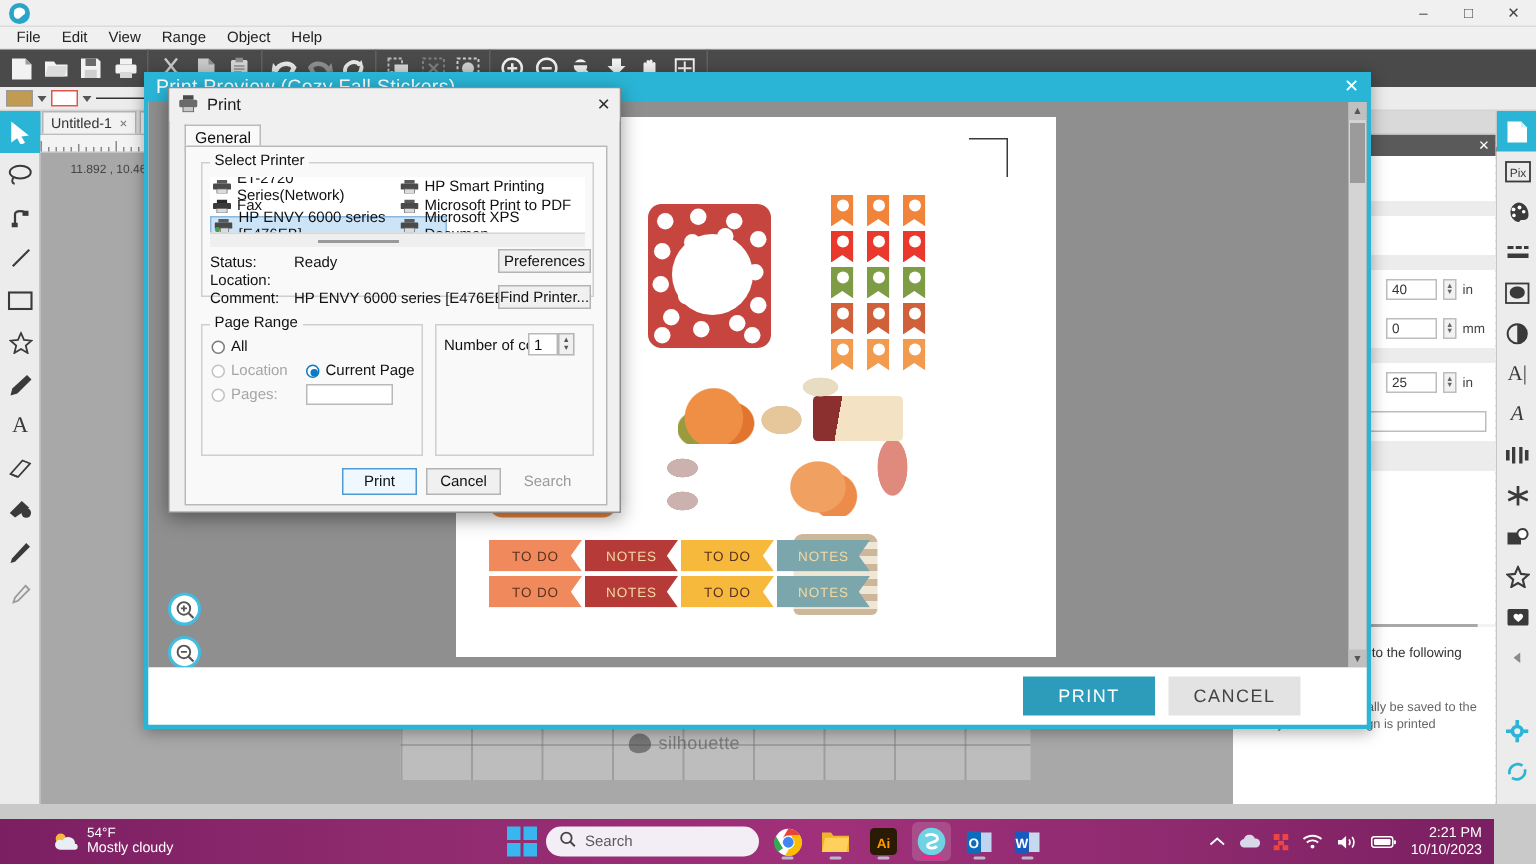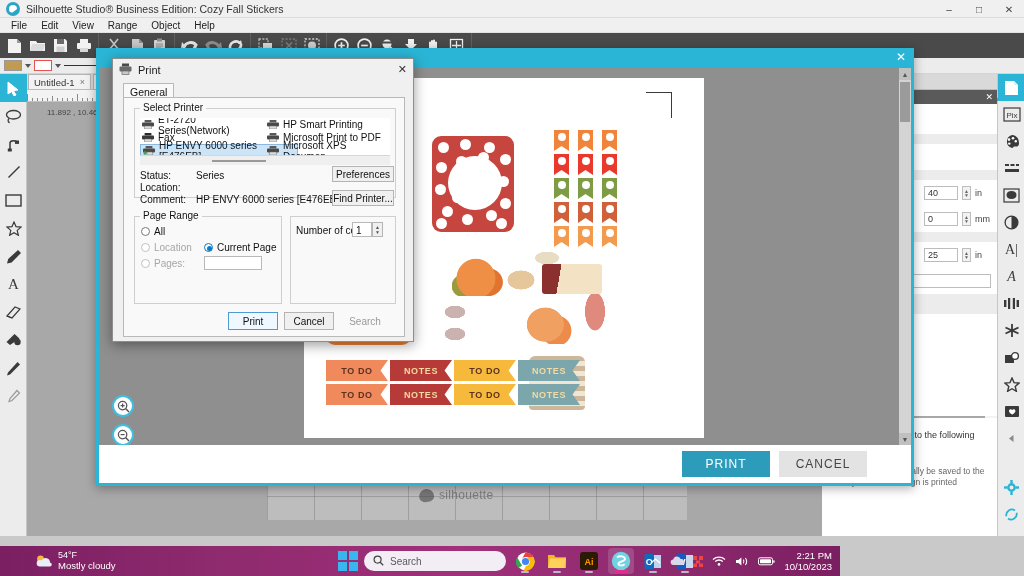--- a/index.html
+++ b/index.html
@@ -144,21 +144,21 @@
   .cropmark.tr { right:-40px; top:8px; border-top:1.5px solid #3a3a3a; border-right:1.5px solid #3a3a3a;}
 
   
   .card { position:absolute; border-radius:9px; }
   .card .hole { position:absolute; border-radius:50%; background:#fff; }
   .dots { position:absolute; border-radius:9px; background:#c6453f; }
   .dots .d { position:absolute; background:#fff; border-radius:50%; }
 
   
   .ribbon { position:absolute; height:21px; display:flex; align-items:center; justify-content:center;
-            font-size:9px; font-weight:bold; letter-spacing:.6px; font-family:"Liberation Sans",sans-serif;
+            font-size:9px; font-weight:normal; letter-spacing:.6px; font-family:"Liberation Sans",sans-serif;
             clip-path: polygon(0 0, 100% 0, 88% 50%, 100% 100%, 0 100%); text-align: right;}
 
   
   .tag { position:absolute; width:15px; height:21px;
          clip-path: polygon(0 0, 100% 0, 100% 100%, 50% 76%, 0 100%); }
   .tag .in { position:absolute; left:3.5px; top:3px; width:8px; height:8px; border-radius:50%; background:#fff;}
 
   
   #pdlg { left:112px; top:58px; width:302px; height:284px; background:#f0f0f0;
           border:1px solid #8d8d8d; box-shadow:0 3px 12px rgba(0,0,0,.4); }
@@ -202,21 +202,21 @@
   .rpun { font-size:9px; color:#444; width:16px;}
   .rpbar { height:10px; background:#ececec;}
 
   
   #barcodeBlock { position:absolute; right:27px; top:418px; width:175px; height:118px; background:#fff;}
   #barcodeBlock .cb { width:11px; height:11px; border:1px solid #9a9a9a; background:#fff; flex:none;}
   .bctext { font-size:9px; color:#333; line-height:11px;}
   .bcnote { font-size:8.5px; color:#666; line-height:11px;}
 
   
-  #taskbar { left:0; top:546px; width:840px; height:30px;
+  #taskbar { left:0; top:546px; width:996px; height:30px;
              background:linear-gradient(90deg,#7b1f62 0%,#8e2a6e 25%,#a0307a 55%,#8d2a6e 80%,#7a1f61 100%); }
   #weather { position:absolute; left:34px; top:4px; display:flex; align-items:center; gap:6px;}
   #weather .wic { width:18px; height:14px; position:relative;}
   #weather .t1 { font-size:9px; color:#fff; line-height:10px;}
   #weather .t2 { font-size:9.5px; color:#fff; line-height:11px;}
   #tbcenter { position:absolute; left:338px; top:0; height:30px; display:flex; align-items:center; gap:6px;}
   #startbtn { width:20px; height:20px; display:grid; grid-template-columns:1fr 1fr; grid-gap:2px; }
   #startbtn i { background:#38b6f0; display:block; }
   #searchpill { width:142px; height:20px; border-radius:11px; background:#f3eef5;
                 display:flex; align-items:center; gap:6px; padding-left:9px;}
@@ -226,21 +226,20 @@
                 width:8px; height:2px; border-radius:1px; background:#b8b8c8;}
   #tray { position:absolute; right:8px; top:0; height:30px; display:flex; align-items:center; gap:9px;}
   #tray .tic { color:#fff; font-size:10px; display:flex; align-items:center; }
   #clock { text-align:right; color:#fff; font-size:9.5px; line-height:11px;}
 </style>
 </head>
 <body>
 
 <div id="titlebar" class="abs">
   <div class="tl-icon"></div>
-  <div class="tl-title">Silhouette Studio® Business Edition: Cozy Fall Stickers</div>
   <div id="winbtns">
     <div>–</div>
     <div>□</div>
     <div>✕</div>
   </div>
 </div>
 
 <div id="menubar" class="abs">
   <span>File</span>
   <span>Edit</span>
@@ -959,20 +958,21 @@
 
 <div id="barcodeBlock">
   <div style="display:flex;gap:6px;padding:12px 8px 0 8px;">
     <div class="cb"></div>
     <div class="bctext">Add barcode file to the following Library account</div>
   </div>
   <div class="bcnote" style="padding:14px 10px 0 8px;">The file will automatically be saved to the Library when the design is printed</div>
 </div>
 
 <div id="ppwin" class="abs">
+  <div id="pptitle">Print Preview (Cozy Fall Stickers)</div>
   <div id="ppclose">✕</div>
   <div id="ppbody">
     <div id="ppcanvas">
 
       <div class="zcirc" style="left:13px; top:327px;">
         <svg width="13" height="13" viewBox="0 0 13 13">
             <circle cx="5.6" cy="5.6" r="4.2" stroke="#555" stroke-width="1.3" fill="none"></circle>
             <path d="M5.6 3.6v4M3.6 5.6h4" stroke="#555" stroke-width="1.2"></path>
             <path d="M8.8 8.8l3.2 3.2" stroke="#555" stroke-width="1.5"></path>
           </svg>
@@ -1192,21 +1192,21 @@
             <span>Microsoft XPS Documen</span>
           </div>
         </div>
       </div>
       <div style="position:absolute;left:0;bottom:0;width:250px;height:10px;background:#efefef;border-top:1px solid #d7d7d7;">
         <div style="position:absolute;left:72px;top:4px;width:54px;height:2px;background:#9a9a9a;"></div>
       </div>
     </div>
 
     <div style="position:absolute;left:16px;top:72px;font-size:10px;color:#111;">Status:</div>
-    <div style="position:absolute;left:72px;top:72px;font-size:10px;color:#111;">Series</div>
+    <div style="position:absolute;left:72px;top:72px;font-size:10px;color:#111;">Ready</div>
     <div style="position:absolute;left:16px;top:84px;font-size:10px;color:#111;">Location:</div>
     <div style="position:absolute;left:72px;top:84px;font-size:10px;color:#111;"></div>
     <div style="position:absolute;left:16px;top:96px;font-size:10px;color:#111;">Comment:</div>
     <div style="position:absolute;left:72px;top:96px;font-size:10px;color:#111;">HP ENVY 6000 series [E476EB]</div>
 
     <div class="wbtn" style="left:208px; top:68px; width:62px; height:16px;">Preferences</div>
     <div class="wbtn" style="left:208px; top:92px; width:62px; height:16px;">Find Printer...</div>
 
     <div class="gbox" style="left:10px; top:118px; width:148px; height:88px;"></div>
     <div class="glabel" style="left:16px; top:112px;">Page Range</div>

